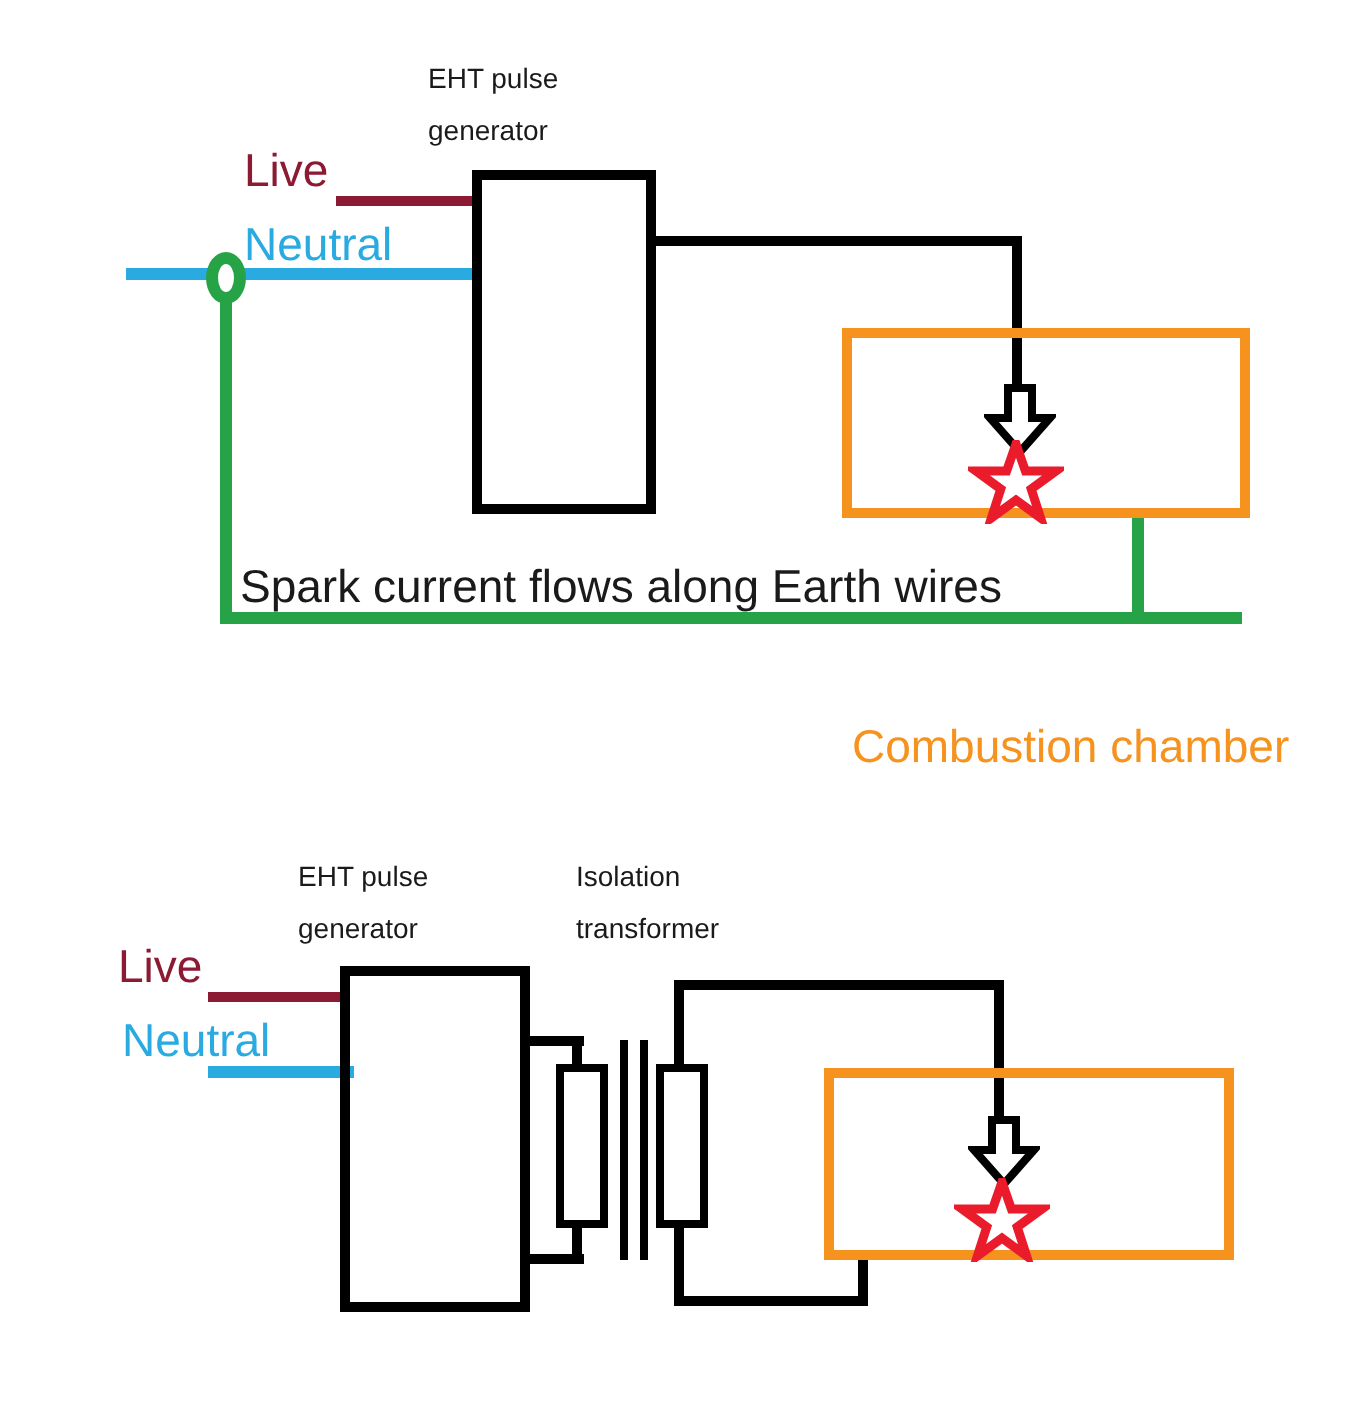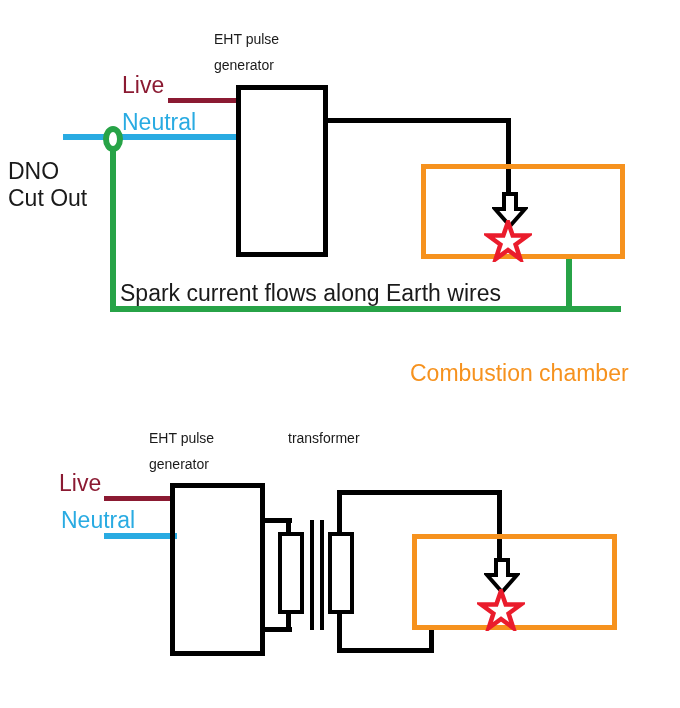--- a/index.html
+++ b/index.html
@@ -51,24 +51,20 @@
     <div>EHT pulse</div>
     <div>generator</div>
   </div>
 
   <div class="txt live-c" style="left:122px;top:72px;">Live</div>
   <div class="hline live-line" style="left:168px;top:98px;width:70px;height:5px;"></div>
 
   <div class="txt neutral-c" style="left:122px;top:109px;">Neutral</div>
   <div class="hline neutral-line" style="left:63px;top:134px;width:175px;height:6px;"></div>
 
-  <div class="txt" style="left:8px;top:158px;">
-    <div>DNO</div>
-    <div>Cut Out</div>
-  </div>
 
   <div class="vline earth-line" style="left:110px;top:146px;width:6px;height:166px;"></div>
   <div class="hline earth-line" style="left:110px;top:306px;width:511px;height:6px;"></div>
   <div class="vline earth-line" style="left:566px;top:258px;width:6px;height:54px;"></div>
   <div class="junction" style="left:103px;top:126px;width:20px;height:26px;"></div>
 
   <div class="box" style="left:236px;top:85px;width:92px;height:172px;"></div>
 
   <div class="hline" style="left:328px;top:118px;width:183px;height:5px;"></div>
   <div class="vline" style="left:506px;top:118px;width:5px;height:78px;"></div>
@@ -78,28 +74,29 @@
   <svg style="left:492px;top:192px;" width="36" height="36" viewBox="0 0 36 36">
     <path d="M12 2 H24 V17 H33 L18 34 L3 17 H12 Z" fill="#ffffff" stroke="#000000" stroke-width="4" stroke-linejoin="miter"></path>
   </svg>
 
   <svg style="left:484px;top:220px;" width="48" height="42" viewBox="0 0 48 42">
     <path d="M24 2 L28.7 15.5 L43.97 15.5 L31.6 24.5 L36.3 39 L24 30 L11.7 39 L16.4 24.5 L4.03 15.5 L19.3 15.5 Z" fill="#ffffff" stroke="#ea1c2c" stroke-width="4.5" stroke-linejoin="miter"></path>
   </svg>
 
   <div class="txt" style="left:120px;top:280px;text-align:right;">Spark current flows along Earth wires</div>
 
-  <div class="txt chamber-c" style="left:410px;top:360px;">Combustion chamber</div>
+  <div class="txt chamber-c" style="left:426px;top:360px;">Combustion chamber</div>
 
   <div class="txt txt-sm" style="left:149px;top:425px;">
     <div>EHT pulse</div>
     <div>generator</div>
   </div>
 
   <div class="txt txt-sm" style="left:288px;top:425px;">
+    <div>Isolation</div>
     <div>transformer</div>
   </div>
 
   <div class="txt live-c" style="left:59px;top:470px;">Live</div>
   <div class="hline live-line" style="left:104px;top:496px;width:70px;height:5px;"></div>
 
   <div class="txt neutral-c" style="left:61px;top:507px;">Neutral</div>
   <div class="hline neutral-line" style="left:104px;top:533px;width:73px;height:6px;"></div>
 
   <div class="box" style="left:170px;top:483px;width:95px;height:173px;"></div>

